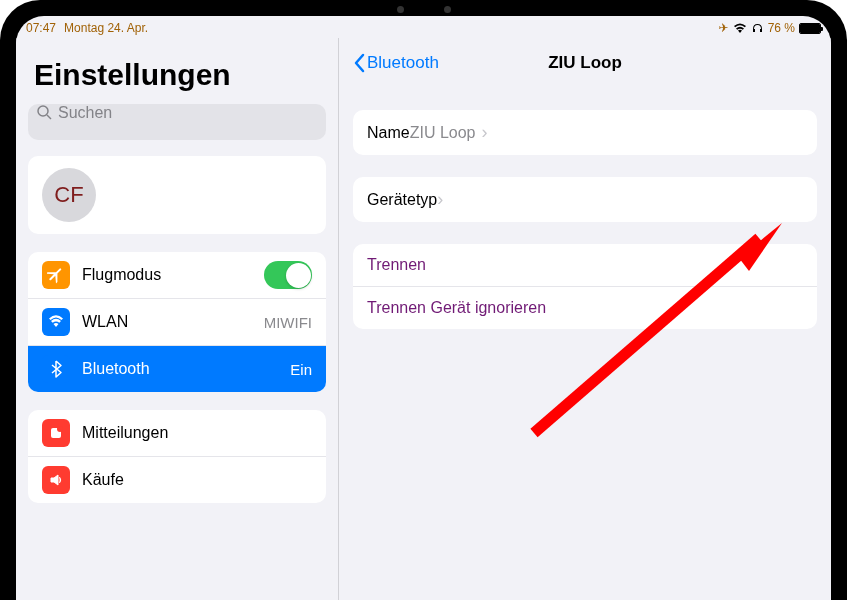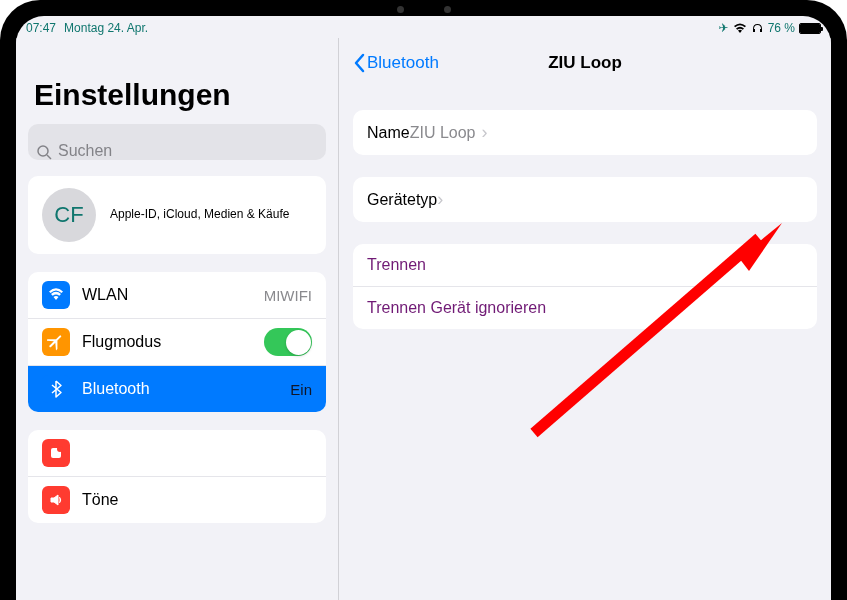--- a/index.html
+++ b/index.html
@@ -17,51 +17,51 @@
       border-radius: 28px 28px 0 0;
       overflow: hidden;
       display: flex;
       flex-direction: column;
     }
     .notch-dots { position: absolute; top: 6px; left: 50%; transform: translateX(-50%); display: flex; gap: 40px; }
     .notch-dots span { width: 7px; height: 7px; background: #333; border-radius: 50%; display: block; }
     
     .status-bar {
       height: 22px; display: flex; justify-content: space-between; align-items: center;
-      padding: 2px 10px 0 10px; font-size: 12px; font-weight: 500; color: #0f766e;
+      padding: 2px 10px 0 10px; font-size: 12px; font-weight: 500; color: #a16207;
     }
     .status-left { display: flex; gap: 8px; }
     .status-right { display: flex; gap: 4px; align-items: center; }
     .battery { width: 22px; height: 11px; border: 1px solid #000; border-radius: 2px; position: relative; }
     .battery::after { content: ''; position: absolute; right: -3px; top: 3px; width: 2px; height: 4px; background: #000; border-radius: 0 1px 1px 0; }
     .battery-fill { background: #000; height: 100%; width: 100%; border-radius: 1px; }
     
     .content-area { flex: 1; display: flex; overflow: hidden; }
     
     .sidebar { width: 322px; background: #f2f2f7; padding: 0 12px; overflow-y: auto; }
-    .sidebar-title { font-size: 30px; font-weight: 700; margin: 40px 6px 12px 6px; }
+    .sidebar-title { font-size: 30px; font-weight: 700; margin: 20px 6px 12px 6px; }
     .search-bar {
       background: #e3e3e8; border-radius: 10px; height: 36px;
-      display: flex; align-items: flex-end; padding: 0 8px; color: #838388; margin-bottom: 16px;
+      display: flex; align-items: flex-start; padding: 0 8px; color: #838388; margin-bottom: 16px;
     }
     .search-bar svg { width: 16px; height: 16px; margin-right: 6px; }
     .search-bar span { font-size: 16px; }
     
     .card { background: #fff; border-radius: 10px; margin-bottom: 18px; overflow: hidden; }
     .profile-row { display: flex; align-items: center; padding: 12px 14px; gap: 14px; }
-    .avatar { width: 54px; height: 54px; border-radius: 50%; background: #d8d8dc; color: #0f766e; display: flex; align-items: center; justify-content: center; font-size: 22px; font-weight: 400; }
+    .avatar { width: 54px; height: 54px; border-radius: 50%; background: #d8d8dc; color: #7f1d1d; display: flex; align-items: center; justify-content: center; font-size: 22px; font-weight: 400; }
     .profile-text { font-size: 12px; color: #000; line-height: 1.3; }
     
     .list-row {
       display: flex; align-items: center; padding: 9px 14px; gap: 12px;
       border-bottom: 0.5px solid #e5e5ea; font-size: 16px;
     }
     .list-row:last-child { border-bottom: none; }
     .list-row.active { background: #007aff; color: #fff; }
-    .list-row.active .row-value { color: #0f172a; }
+    .list-row.active .row-value { color: #ffffff; }
     .row-icon { width: 28px; height: 28px; border-radius: 6px; display: flex; align-items: center; justify-content: center; color: #fff; flex-shrink: 0; }
     .row-label { flex: 1; }
     .row-value { color: #8a8a8e; font-size: 15px; }
     
     .toggle { width: 48px; height: 28px; background: #34c759; border-radius: 14px; position: relative; }
     .toggle::after { content: ''; position: absolute; width: 25px; height: 25px; background: #fff; border-radius: 50%; top: 1.5px; right: 1.5px; box-shadow: 0 1px 3px rgba(0,0,0,0.2); }
     
     .detail { flex: 1; background: #f2f2f7; border-left: 0.5px solid #d1d1d6; padding: 0 14px; position: relative; }
     .detail-header { display: flex; align-items: center; height: 50px; position: relative; }
     .back-btn { color: #007aff; font-size: 17px; display: flex; align-items: center; gap: 2px; position: absolute; left: 0; }
@@ -120,70 +120,70 @@
           <svg viewBox="0 0 16 16">
               <circle cx="7" cy="7" r="5" stroke="#838388" stroke-width="1.5" fill="none"></circle>
               <line x1="11" y1="11" x2="15" y2="15" stroke="#838388" stroke-width="1.5"></line>
             </svg>
           <span>Suchen</span>
         </div>
 
         <div class="card">
           <div class="profile-row">
             <div class="avatar">CF</div>
-            <div class="profile-text">Apple-ID, iCloud, Medien &amp; Käufe</div>
           </div>
         </div>
 
         <div class="card">
+          <div class="list-row">
+            <div class="row-icon" style="background:#ff9500">
+              <svg width="18" height="18" viewBox="0 0 18 18">
+                  <path d="M2 9 L8 9 L3 15 L5 15 L11 9 L16 9 Q17 9 17 8 Q17 7 16 7 L11 7 L5 1 L3 1 L8 7 L2 7 Q1 7 1 8 Q1 9 2 9" fill="#fff" transform="rotate(-45 9 9)"></path>
+                </svg>
+            </div>
+            <span class="row-label">Flugmodus</span>
+            <div class="toggle"></div>
+          </div>
           <div class="list-row">
             <div class="row-icon" style="background:#007aff">
               <svg width="18" height="18" viewBox="0 0 18 18">
                   <path d="M9 14 L6.5 11 Q9 9 11.5 11 Z M4 8 Q9 3.5 14 8 L12.3 9.8 Q9 7 5.7 9.8 Z M2 5.5 Q9 -1 16 5.5 L14.5 7 Q9 2 3.5 7 Z" fill="#fff"></path>
                 </svg>
             </div>
             <span class="row-label">WLAN</span>
             <span class="row-value">MIWIFI</span>
-          </div>
-          <div class="list-row">
-            <div class="row-icon" style="background:#ff9500">
-              <svg width="18" height="18" viewBox="0 0 18 18">
-                  <path d="M2 9 L8 9 L3 15 L5 15 L11 9 L16 9 Q17 9 17 8 Q17 7 16 7 L11 7 L5 1 L3 1 L8 7 L2 7 Q1 7 1 8 Q1 9 2 9" fill="#fff" transform="rotate(-45 9 9)"></path>
-                </svg>
-            </div>
-            <span class="row-label">Flugmodus</span>
-            <div class="toggle"></div>
           </div>
           <div class="list-row active">
             <div class="row-icon" style="background:#007aff">
               <svg width="18" height="18" viewBox="0 0 18 18">
                   <path d="M9 1 L9 17 L14 12.5 L5 5 M9 1 L14 5.5 L5 13" stroke="#fff" stroke-width="1.5" fill="none" stroke-linejoin="round"></path>
                 </svg>
             </div>
             <span class="row-label">Bluetooth</span>
             <span class="row-value">Ein</span>
           </div>
         </div>
 
         <div class="card">
           <div class="list-row">
             <div class="row-icon" style="background:#ff3b30">
               <svg width="16" height="16" viewBox="0 0 16 16">
                   <rect x="3" y="3" width="10" height="10" rx="2" fill="#fff"></rect>
                   <circle cx="12" cy="4" r="3" fill="#ff3b30"></circle>
                 </svg>
             </div>
+            <span class="row-label">Mitteilungen</span>
           </div>
           <div class="list-row">
             <div class="row-icon" style="background:#ff3b30">
               <svg width="16" height="16" viewBox="0 0 16 16">
                   <path d="M3 6 L6 6 L10 3 L10 13 L6 10 L3 10 Z M11.5 5 Q14 8 11.5 11" fill="#fff" stroke="#fff" stroke-width="1"></path>
                 </svg>
             </div>
-            <span class="row-label">Töne</span>
+            <span class="row-label">Käufe</span>
           </div>
         </div>
       </div>
 
       <div class="detail">
         <div class="detail-header">
           <div class="back-btn">
             <svg width="12" height="20" viewBox="0 0 12 20">
                 <path d="M10 2 L3 10 L10 18" stroke="#007aff" stroke-width="2.5" fill="none" stroke-linecap="round" stroke-linejoin="round"></path>
               </svg>

